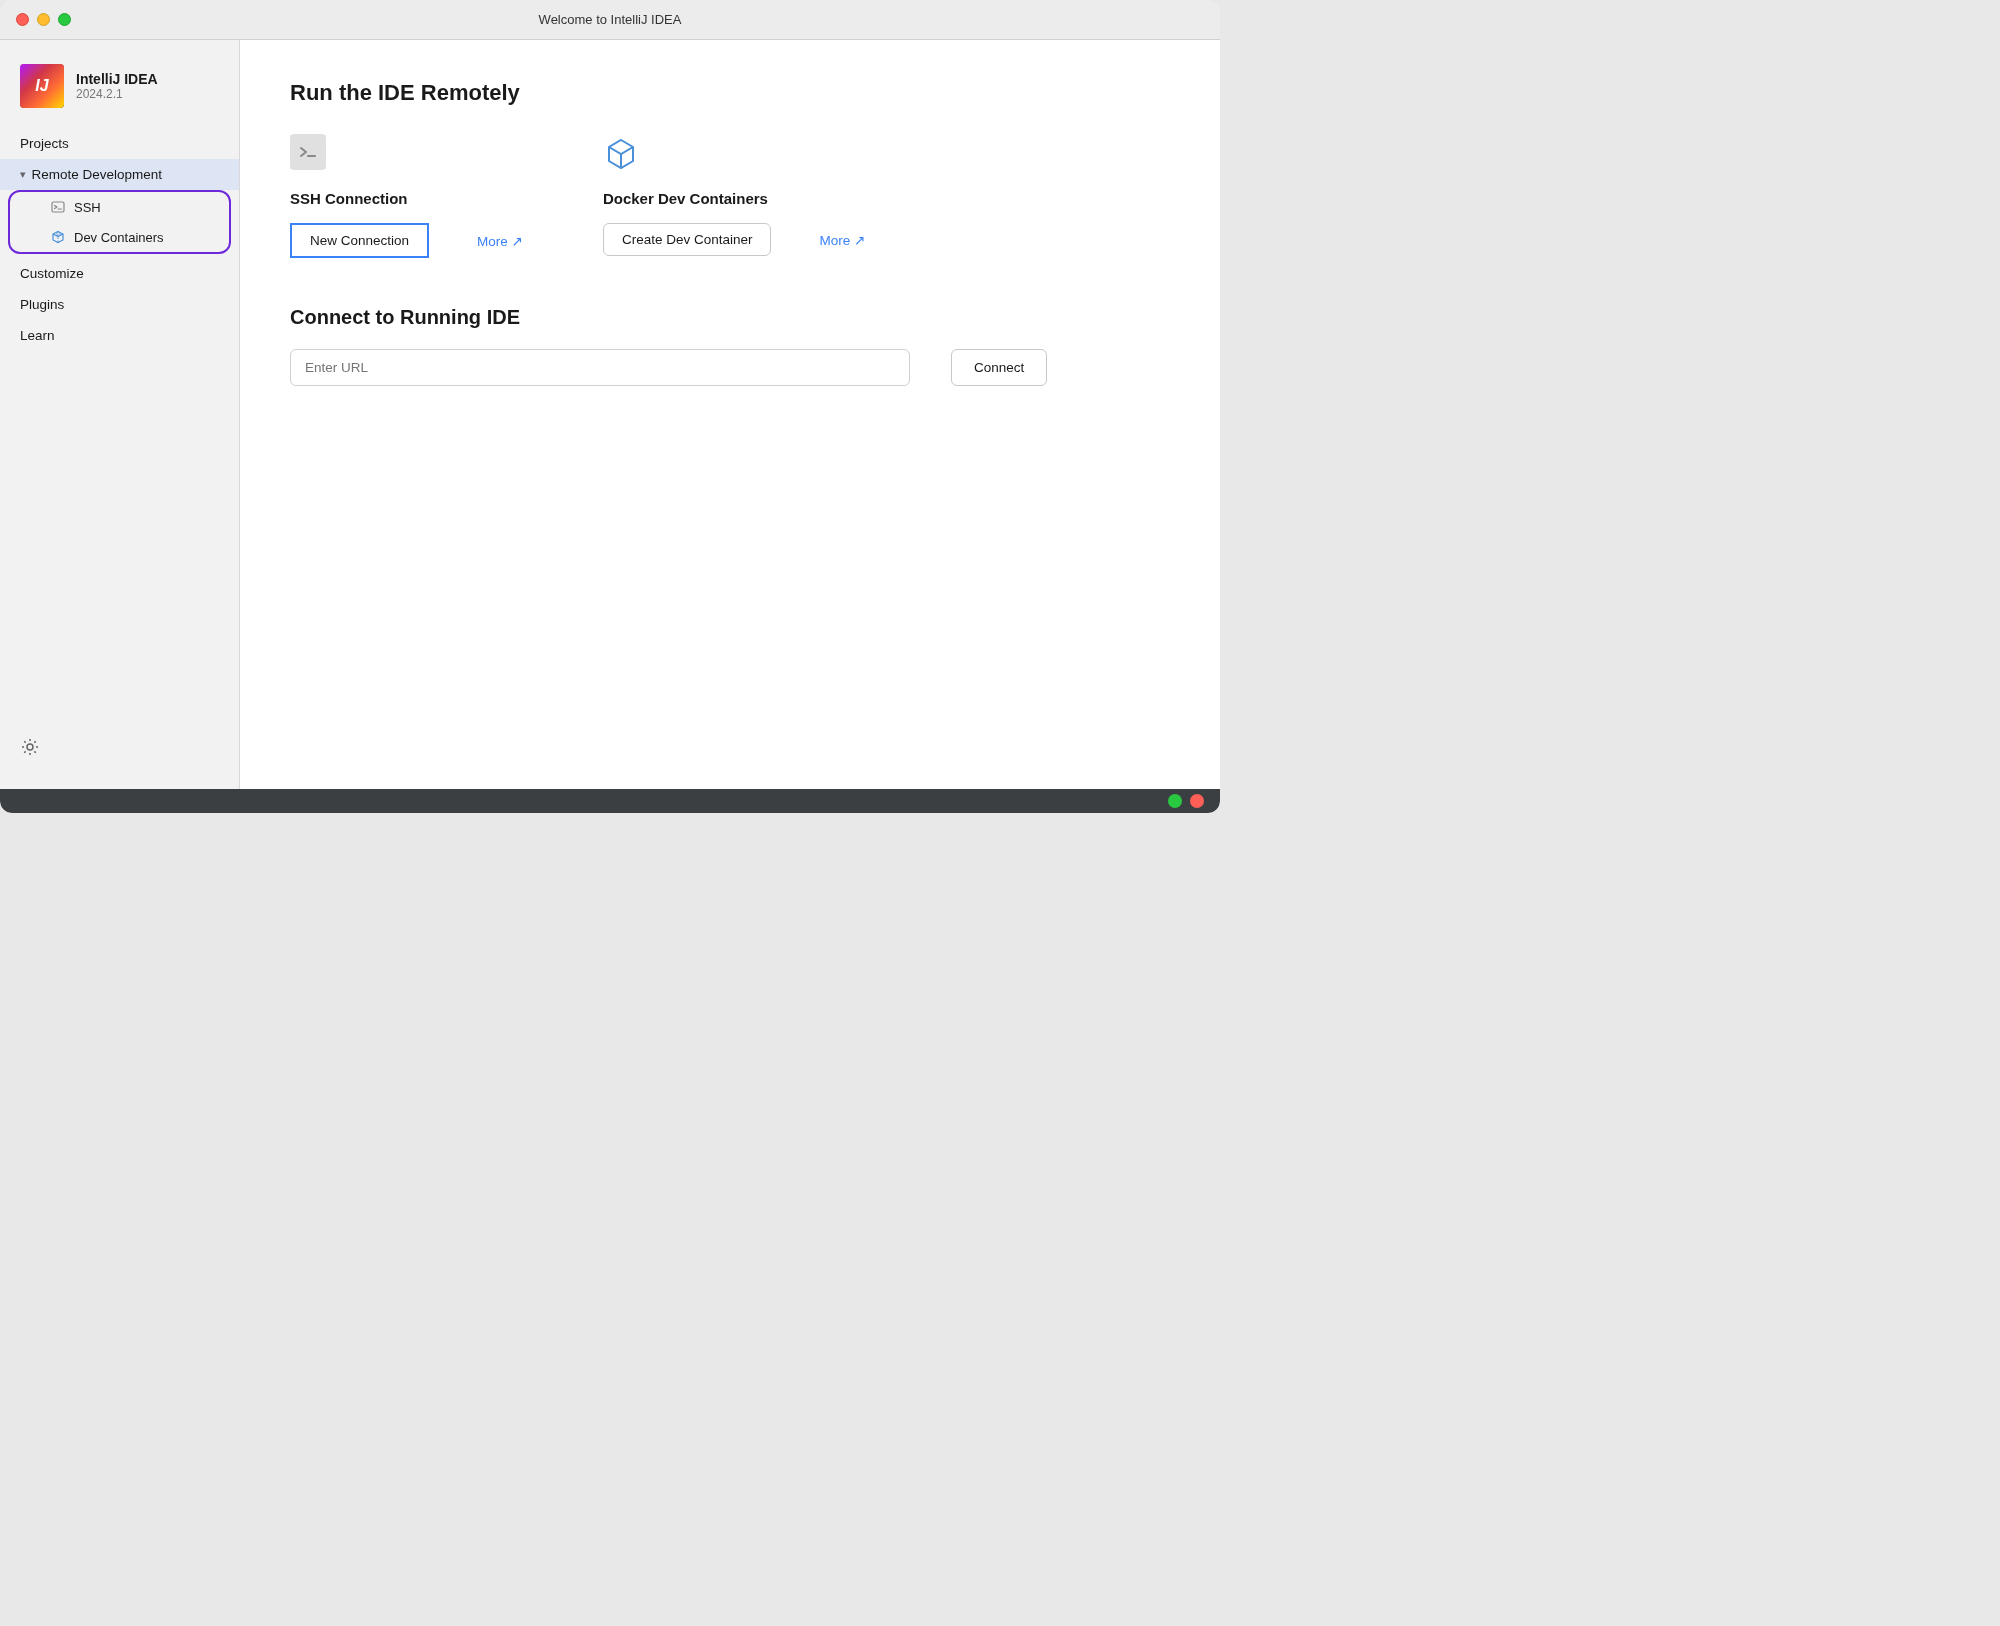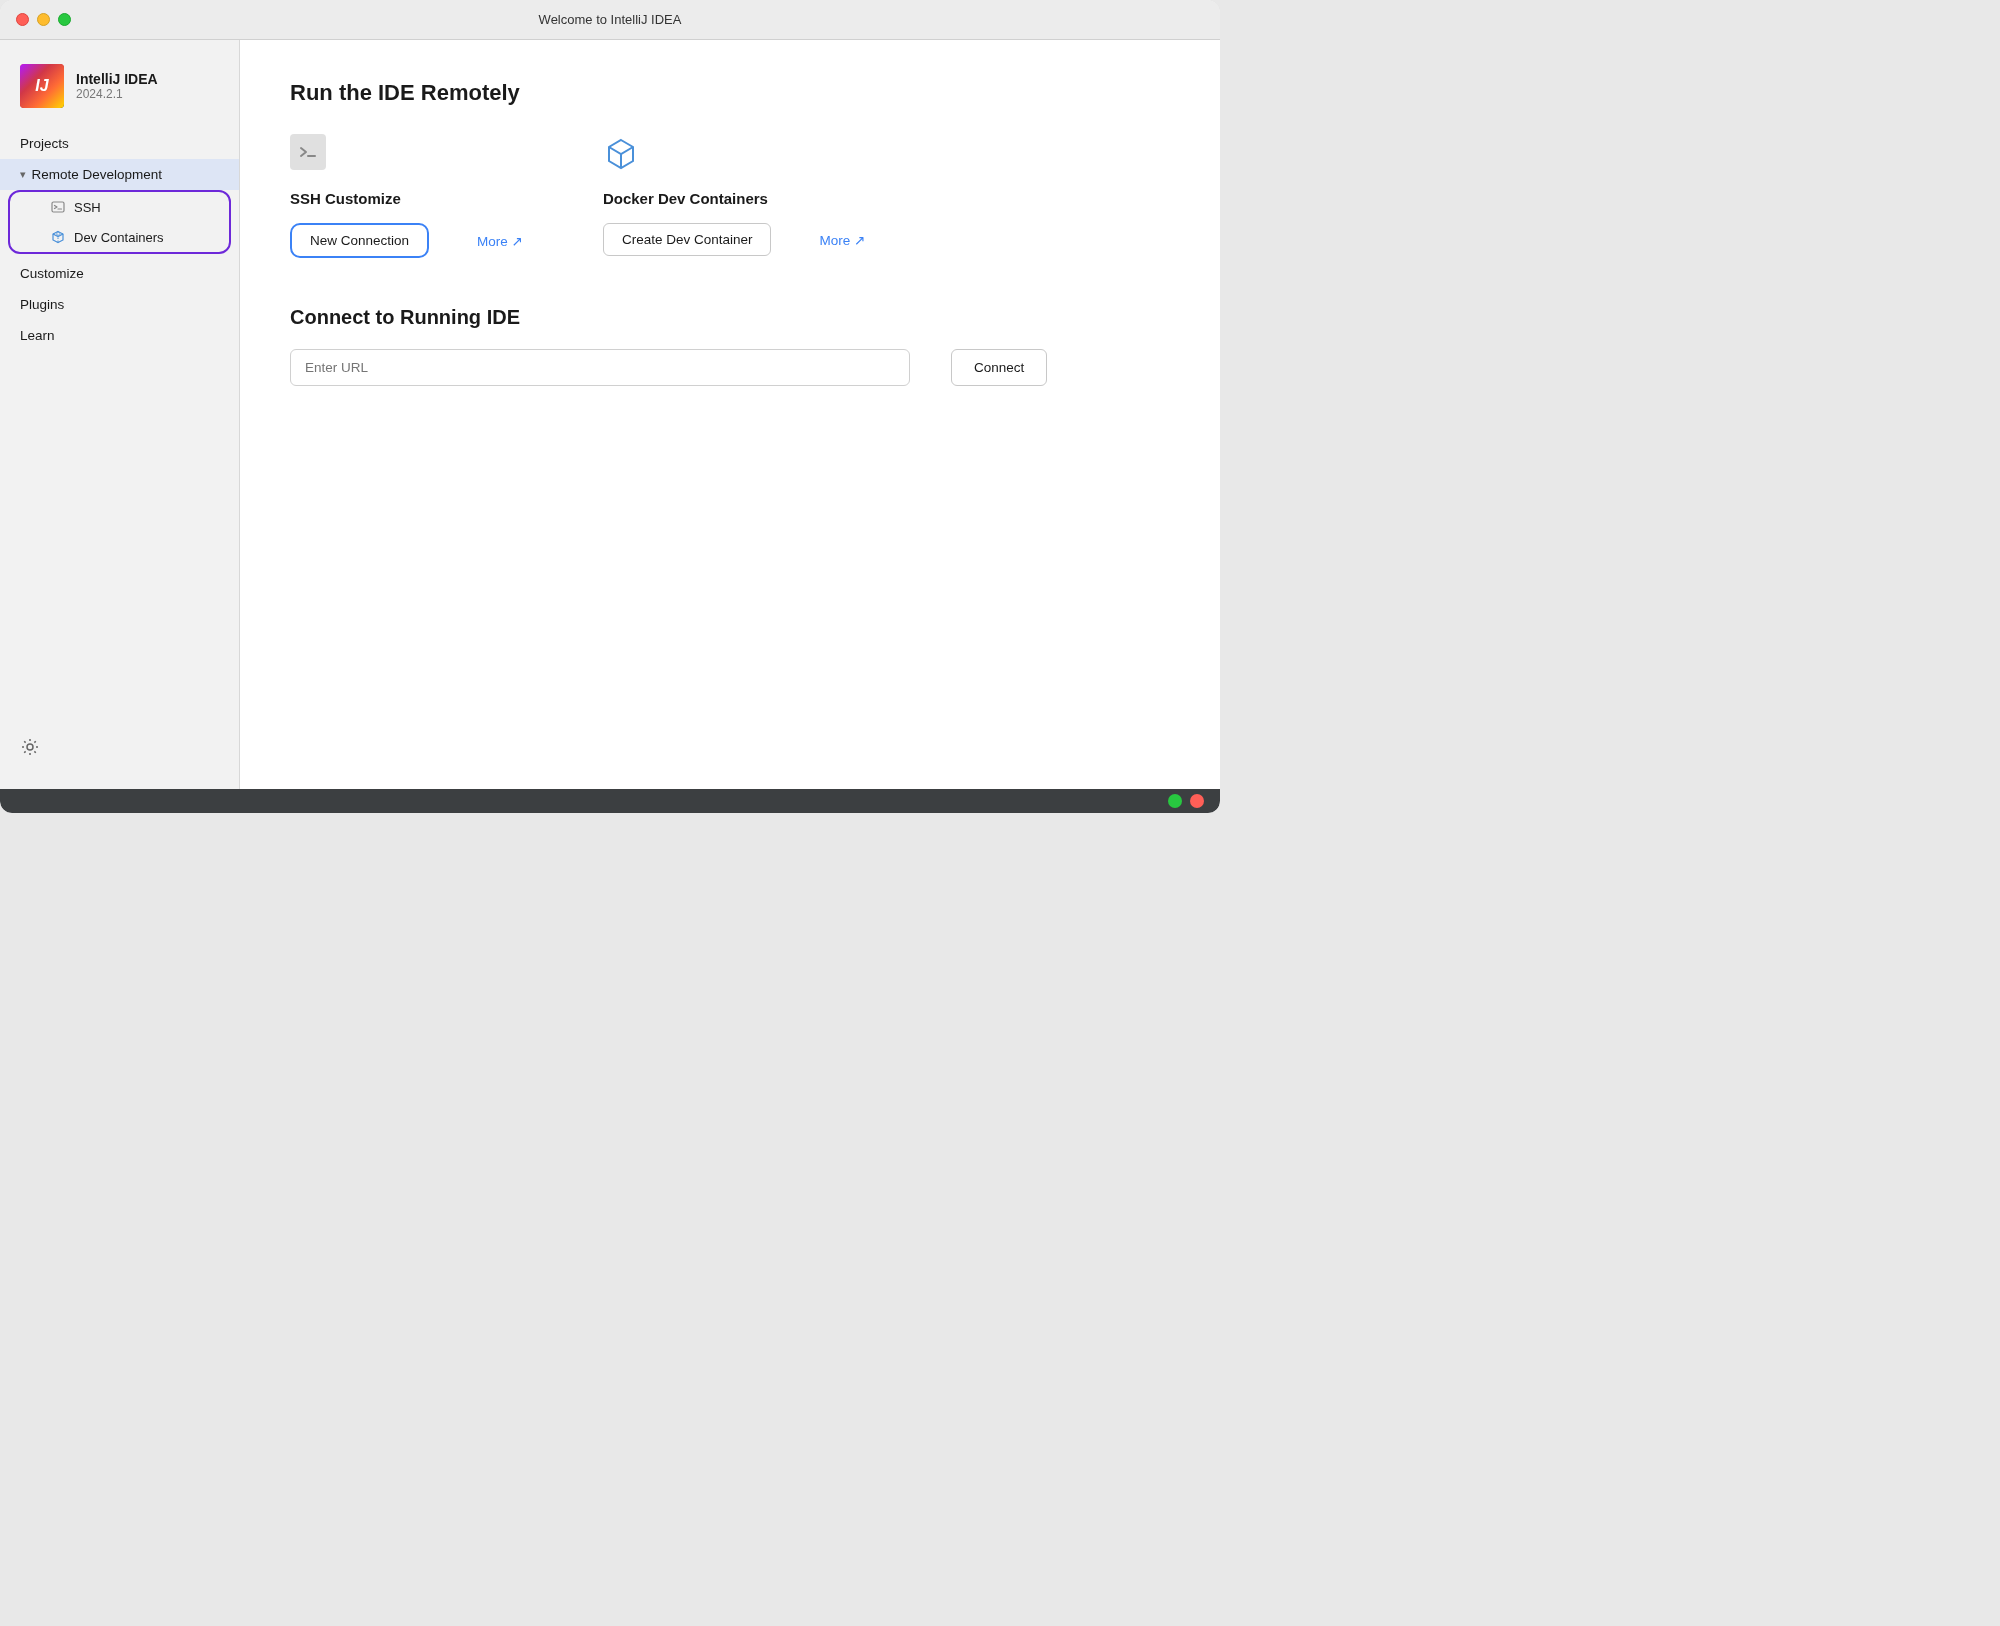--- a/index.html
+++ b/index.html
@@ -255,21 +255,21 @@
     .col-actions {
       display: flex;
       align-items: center;
       gap: 12px;
     }
 
     .btn-primary {
       padding: 8px 18px;
       background: #ffffff;
       border: 2px solid #3b82f6;
-      border-radius: 10px;
+      border-radius: 0;
       font-size: 13.5px;
       font-weight: 500;
       color: #1a1a1a;
       cursor: pointer;
       white-space: nowrap;
     }
 
     .btn-secondary {
       padding: 8px 18px;
       background: #ffffff;
@@ -462,21 +462,21 @@
 
         <div class="remote-dev-col">
           <div class="section-icon">
             <div class="terminal-icon-wrap">
               <svg width="22" height="22" viewBox="0 0 22 22" fill="none">
                 <path d="M4 7L9 11L4 15" stroke="#888" stroke-width="2" stroke-linecap="round" stroke-linejoin="round"></path>
                 <line x1="11" y1="15" x2="18" y2="15" stroke="#888" stroke-width="2" stroke-linecap="round"></line>
               </svg>
             </div>
           </div>
-          <div class="col-title">SSH Customize</div>
+          <div class="col-title">SSH Connection</div>
           <div class="col-actions">
             <button class="btn-primary">New Connection</button>
             <a class="more-link">
               <span>More ↗</span>
             </a>
           </div>
         </div>
 
         <div class="remote-dev-col">
           <div class="section-icon">

